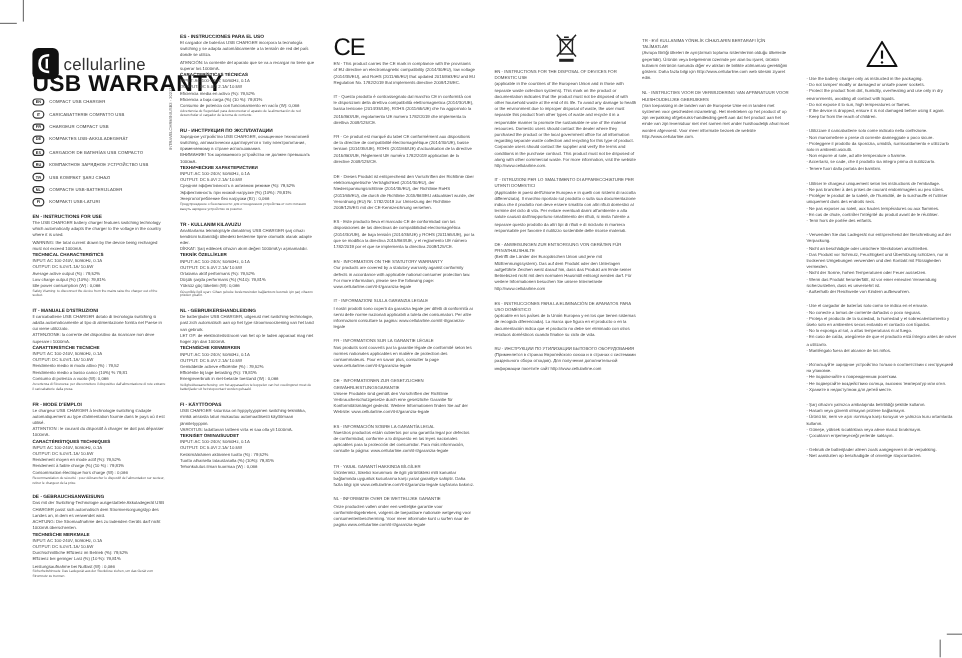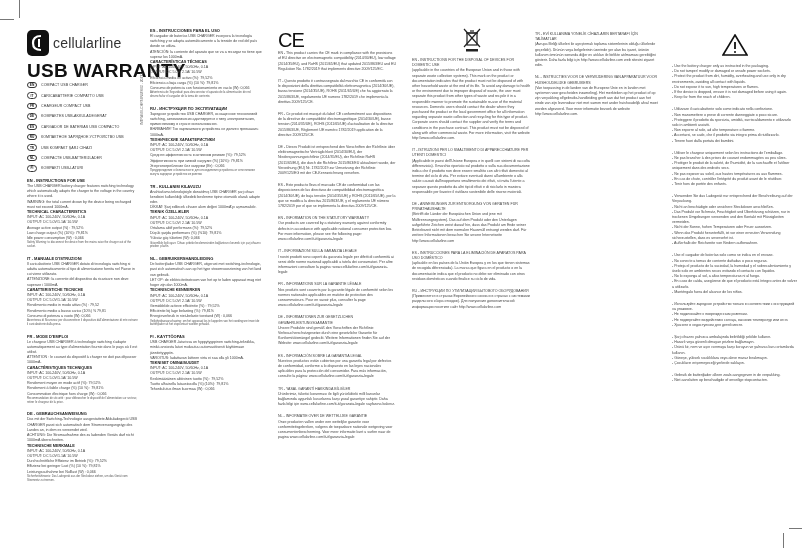--- a/index.html
+++ b/index.html
@@ -12,21 +12,21 @@
   .col3 { left: 278px; width: 118px; }
   .col4 { left: 412px; width: 120px; }
   .col5 { left: 535px; width: 125px; }
   .col6 { left: 672px; width: 125px; }
   .sec { margin-bottom: 7px; }
   .sec-title { font-weight: bold; font-size: 4px; line-height: 6px; color: #222; }
   .sec-body { white-space: pre-wrap; }
   .sec-sub { font-weight: bold; font-size: 3.8px; color: #222; }
   .small { font-size: 2.8px; line-height: 3.8px; color: #555; }
 
-  .logo { position: absolute; left: 27px; top: 30px; display: flex; align-items: center; }
+  .logo { position: absolute; left: 27px; top: 40px; display: flex; align-items: center; }
   .logo-mark { width: 22px; height: 26px; background: #111; border-radius: 5px; display: flex; align-items: center; justify-content: center; }
   .logo-mark svg { display: block; }
   .logo-text { margin-left: 4px; font-size: 14px; color: #333; letter-spacing: 0.2px; }
   .product-title { position: absolute; left: 27px; top: 60px; font-size: 19px; font-weight: bold; color: #111; letter-spacing: 0.3px; }
 
   .lang-list { position: absolute; left: 27px; top: 78px; }
   .lang-item { display: flex; align-items: center; height: 10.4px; margin-bottom: 0px; }
   .lang-badge { width: 10px; height: 6.5px; border: 1px solid #333; border-radius: 3.5px; font-size: 3.2px; font-weight: bold; display: flex; align-items: center; justify-content: center; color: #222; }
   .lang-label { margin-left: 4px; font-size: 3.6px; color: #333; text-transform: uppercase; letter-spacing: 0.1px; }
 

